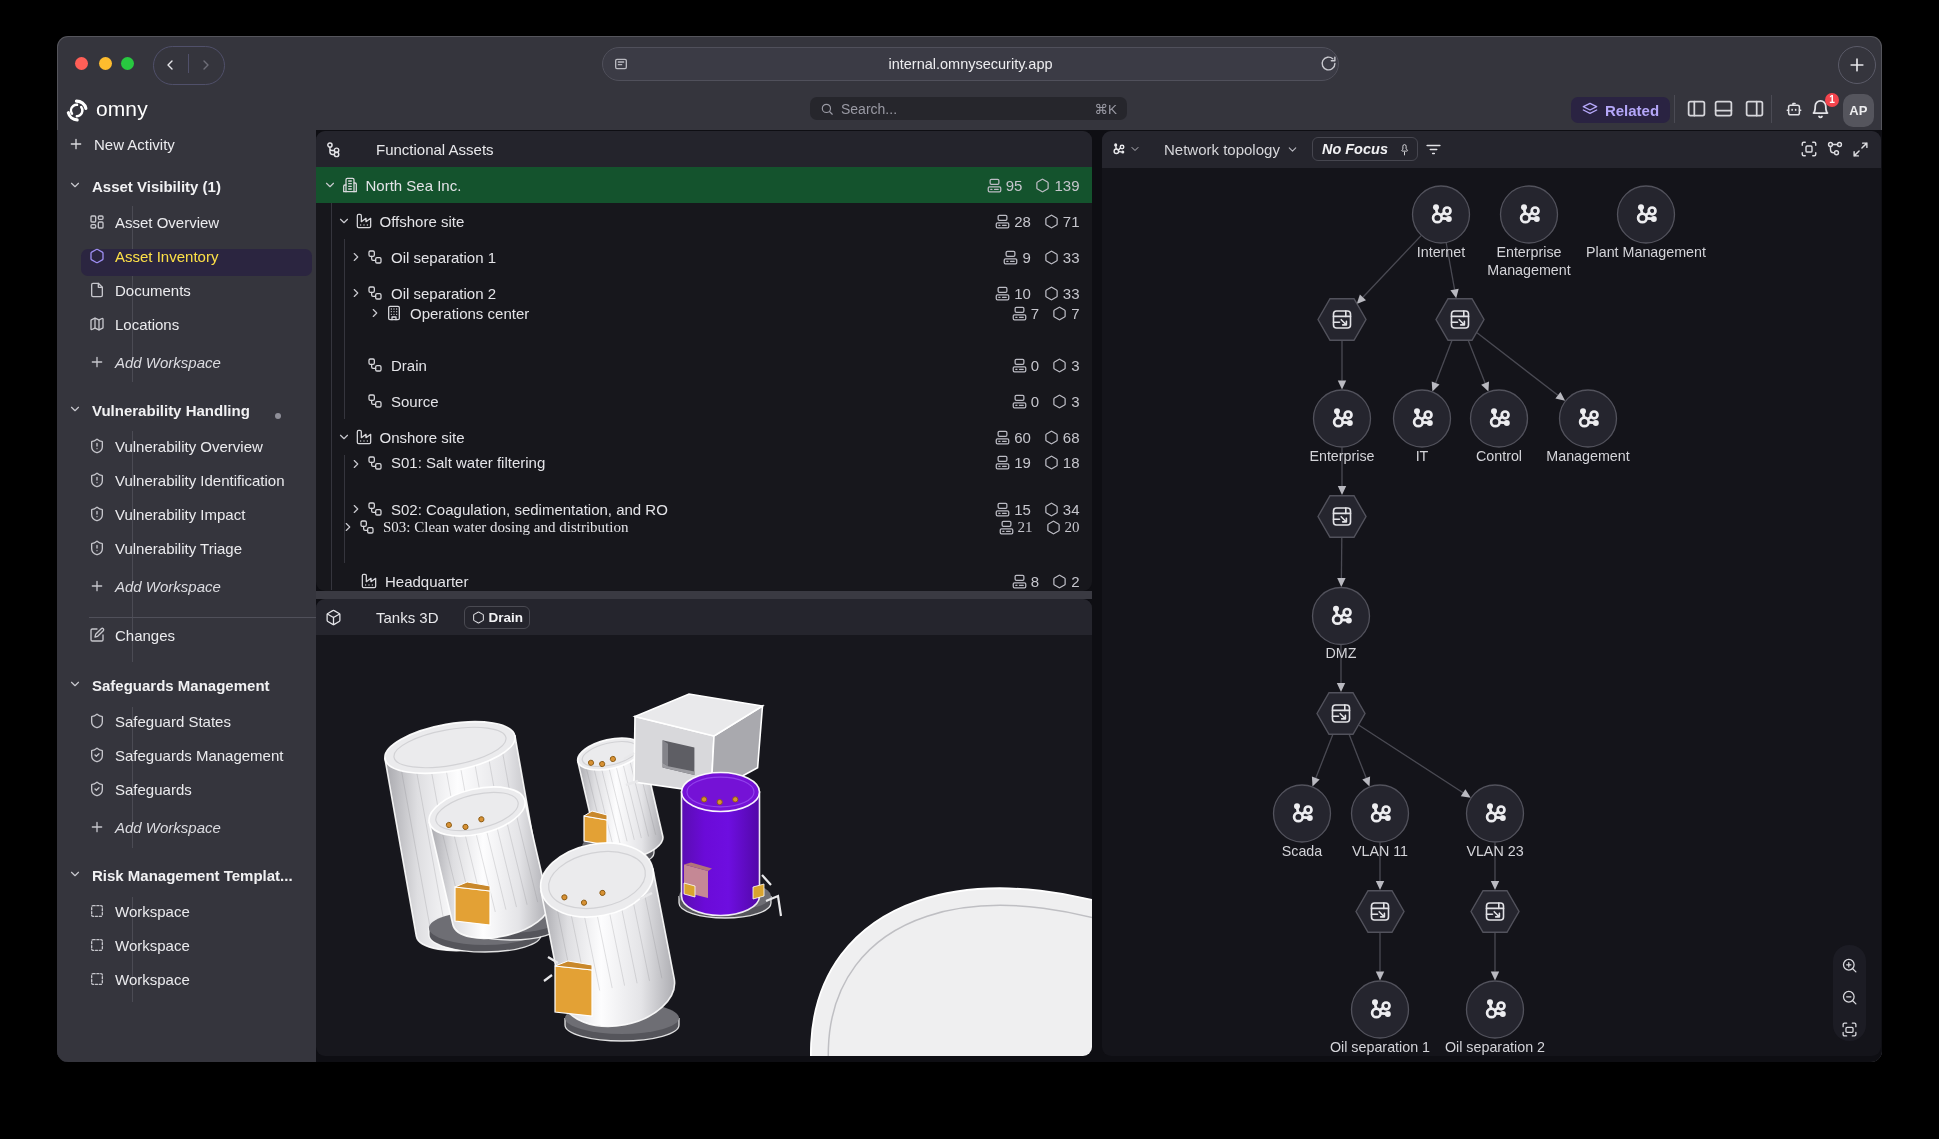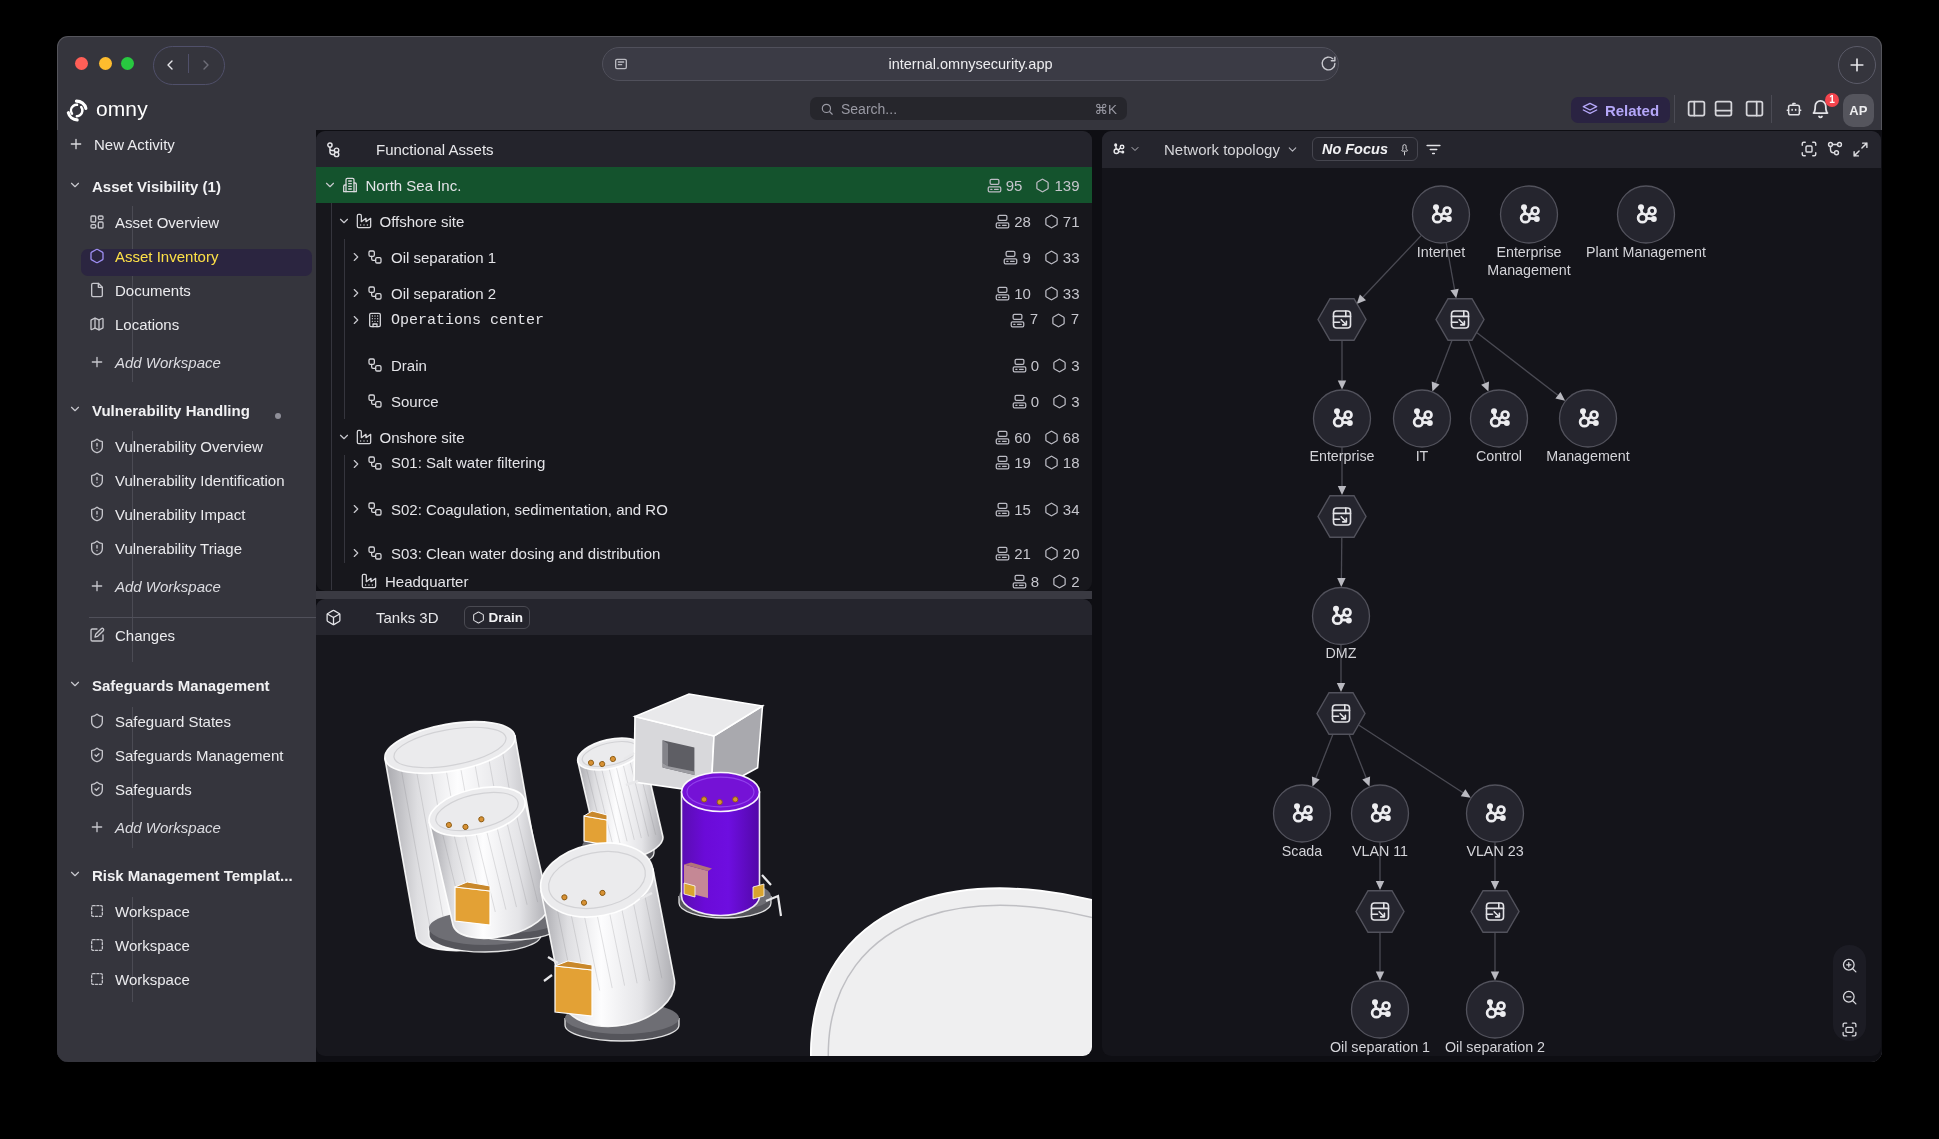--- a/index.html
+++ b/index.html
@@ -421,21 +421,21 @@
               <path d="M6 18h2M12 18h6"></path>
             </svg>
             <span>10</span>
             <span style="width:5px;"></span>
             <svg class="lin" width="15" height="15" viewBox="0 0 24 24" style="color:#BCBCC4;">
               <path d="M21 16V8a2 2 0 0 0-1-1.73l-7-4a2 2 0 0 0-2 0l-7 4A2 2 0 0 0 3 8v8a2 2 0 0 0 1 1.73l7 4a2 2 0 0 0 2 0l7-4A2 2 0 0 0 21 16z"></path>
             </svg>
             <span>33</span>
           </div>
       </div>
-      <div class="trow" style="top:171px; padding-left:33px;font-family:Liberation Mono, monospace;">
+      <div class="trow" style="top:164px; padding-left:52px;">
         <svg class="lin chev" viewBox="0 0 24 24" style="color:#C9C9CF;margin-right:4px;">
             <path d="M9 6l6 6-6 6"></path>
           </svg>
         <svg class="lin tic" viewBox="0 0 24 24" style="color:#D8D8DC;stroke-width:1.9;">
             <rect x="4" y="2" width="16" height="20" rx="2"></rect>
             <path d="M9 22v-4h6v4"></path>
             <path d="M8 6h.01M16 6h.01M12 6h.01M12 10h.01M12 14h.01M16 10h.01M16 14h.01M8 10h.01M8 14h.01"></path>
           </svg>
         <span>Operations center</span>
         <div class="tcount">
@@ -558,21 +558,21 @@
               <path d="M6 18h2M12 18h6"></path>
             </svg>
             <span>15</span>
             <span style="width:5px;"></span>
             <svg class="lin" width="15" height="15" viewBox="0 0 24 24" style="color:#BCBCC4;">
               <path d="M21 16V8a2 2 0 0 0-1-1.73l-7-4a2 2 0 0 0-2 0l-7 4A2 2 0 0 0 3 8v8a2 2 0 0 0 1 1.73l7 4a2 2 0 0 0 2 0l7-4A2 2 0 0 0 21 16z"></path>
             </svg>
             <span>34</span>
           </div>
       </div>
-      <div class="trow" style="top:404px; padding-left:33px;">
+      <div class="trow" style="top:378px; padding-left:25px;font-family:Liberation Serif, serif;">
         <svg class="lin chev" viewBox="0 0 24 24" style="color:#C9C9CF;margin-right:4px;">
             <path d="M9 6l6 6-6 6"></path>
           </svg>
         <svg class="lin tic" viewBox="0 0 24 24" style="color:#D8D8DC;stroke-width:1.9;">
             <rect x="3" y="3" width="8" height="8" rx="2"></rect>
             <path d="M7 11v4a2 2 0 0 0 2 2h4"></path>
             <rect x="13" y="13" width="8" height="8" rx="2"></rect>
           </svg>
         <span>S03: Clean water dosing and distribution</span>
         <div class="tcount">

